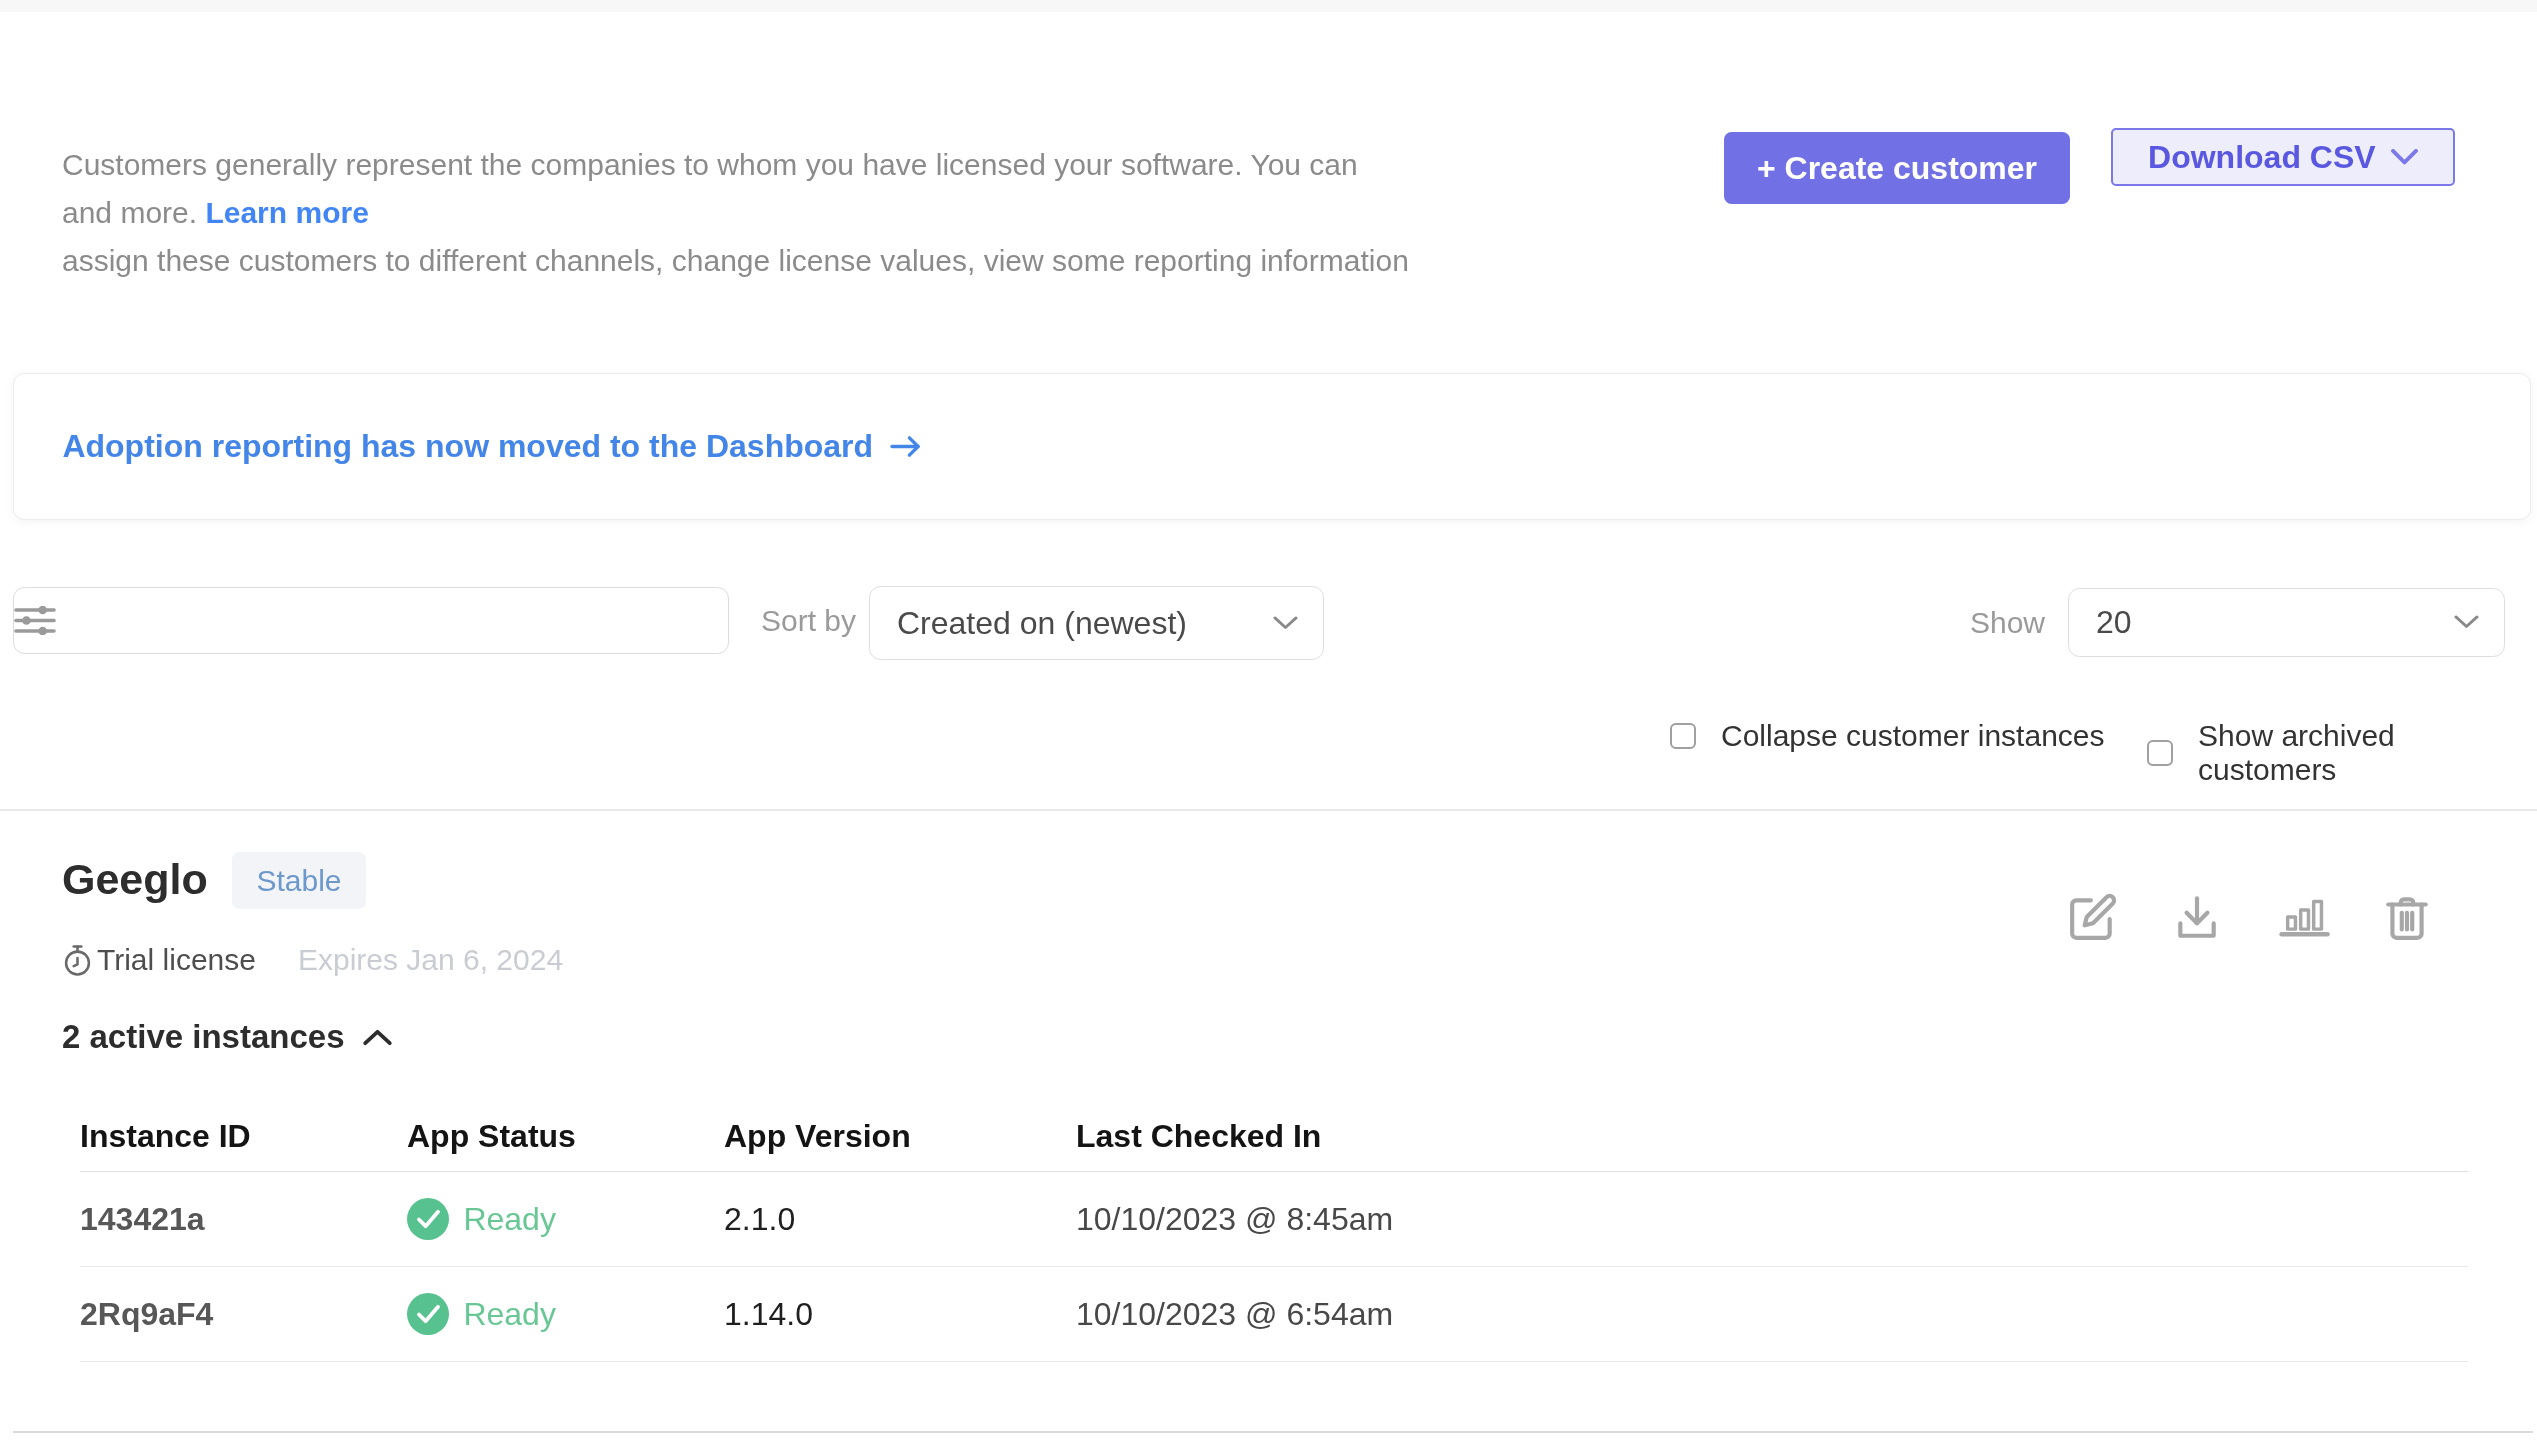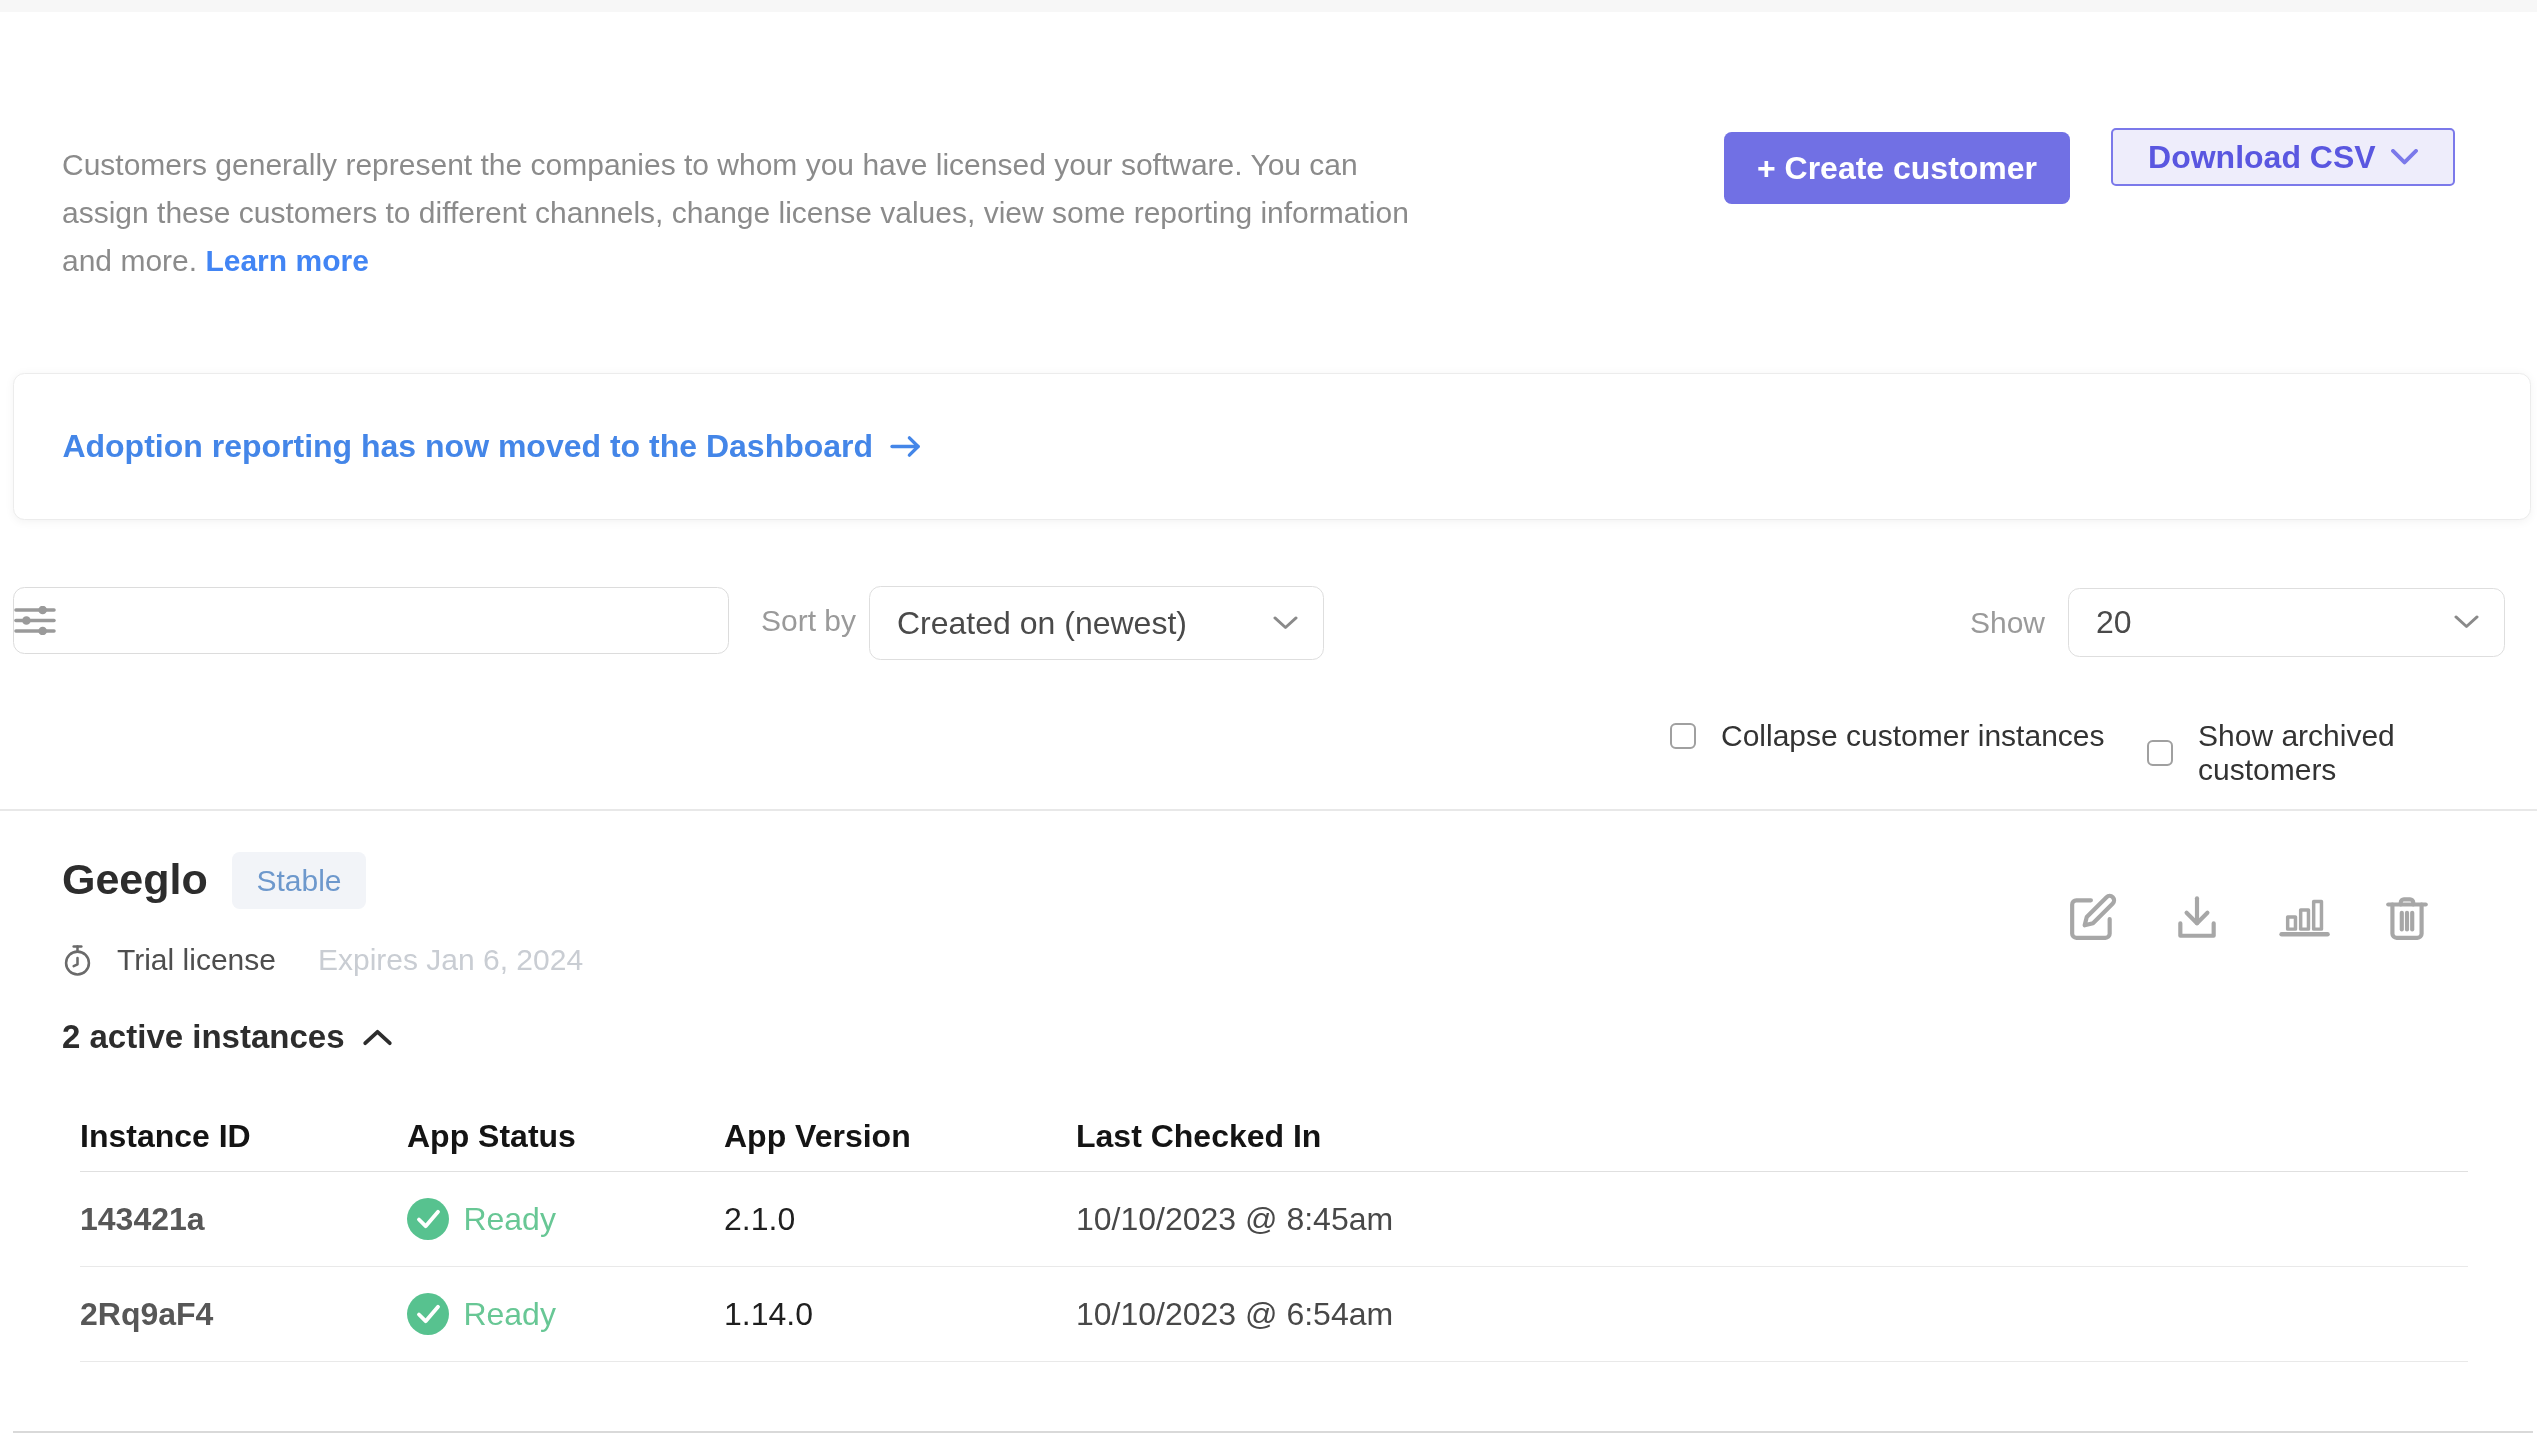--- a/index.html
+++ b/index.html
@@ -39,21 +39,21 @@
   .divider-top { position:absolute; left:0; top:809px; width:2538px; height:1.7px; background:#e8e8e8; }
 
   .customer-name { position:absolute; left:62px; top:855px; font-size:43px; font-weight:700; color:#2d2d2d; }
   .channel-badge { position:absolute; left:232px; top:852px; width:134px; height:57px; background:#f2f4f8; border-radius:7.7px; display:flex; align-items:center; justify-content:center; font-size:30px; color:#6d98cc; }
 
   .card-actions { position:absolute; left:2067px; top:891px; display:flex; align-items:center; }
   .icon-btn { width:52px; height:52px; display:flex; align-items:center; justify-content:center; cursor:pointer; }
   .gap-a { margin-right:52px; } .gap-b { margin-right:56px; } .gap-c { margin-right:50px; }
 
   .license-row { position:absolute; left:62px; top:943px; display:flex; align-items:center; }
-  .license-type { font-size:30px; color:#4e4e4e; margin-left:24px; }
+  .license-type { font-size:30px; color:#4e4e4e; margin-left:4px; }
   .license-expiry { font-size:30px; color:#c9cdd3; margin-left:42px; }
 
   .instances-toggle { position:absolute; left:62px; top:1018px; display:flex; align-items:center; gap:17px; font-size:33px; font-weight:700; color:#2d2d2d; cursor:pointer; }
 
   .itable { position:absolute; left:80px; top:1101px; width:2388px; font-size:32px; }
   .t-head, .t-row { display:grid; grid-template-columns:327px 317px 352px 1fr; align-items:center; }
   .t-head { height:71px; font-weight:700; color:#141414; border-bottom:1.9px solid #e0e0e0; }
   .t-row { height:95px; border-bottom:1.9px solid #e9e9e9; }
   .cell-id { font-weight:700; color:#575757; }
   .cell-version { color:#1f1f1f; }
@@ -69,25 +69,25 @@
 </head>
 <body>
 
 <div class="page">
 
   <div class="top-band"></div>
 
 
   <div class="description">
     <div>Customers generally represent the companies to whom you have licensed your software. You can</div>
-    <div>assign these customers to different channels, change license values, view some reporting information</div>
     <div>
       <span>and more.</span>
       <span class="learn-more">Learn more</span>
     </div>
+    <div>assign these customers to different channels, change license values, view some reporting information</div>
   </div>
 
   <button class="btn-create">+ Create customer</button>
 
   <button class="btn-download">
     <span>Download CSV</span>
     <span>
       <svg width="27" height="16.3" viewBox="0 0 28 17">
           <polyline points="2,2 14,14 26,2" fill="none" stroke="#7b79ea" stroke-width="4" stroke-linecap="round" stroke-linejoin="round"></polyline>
         </svg>

